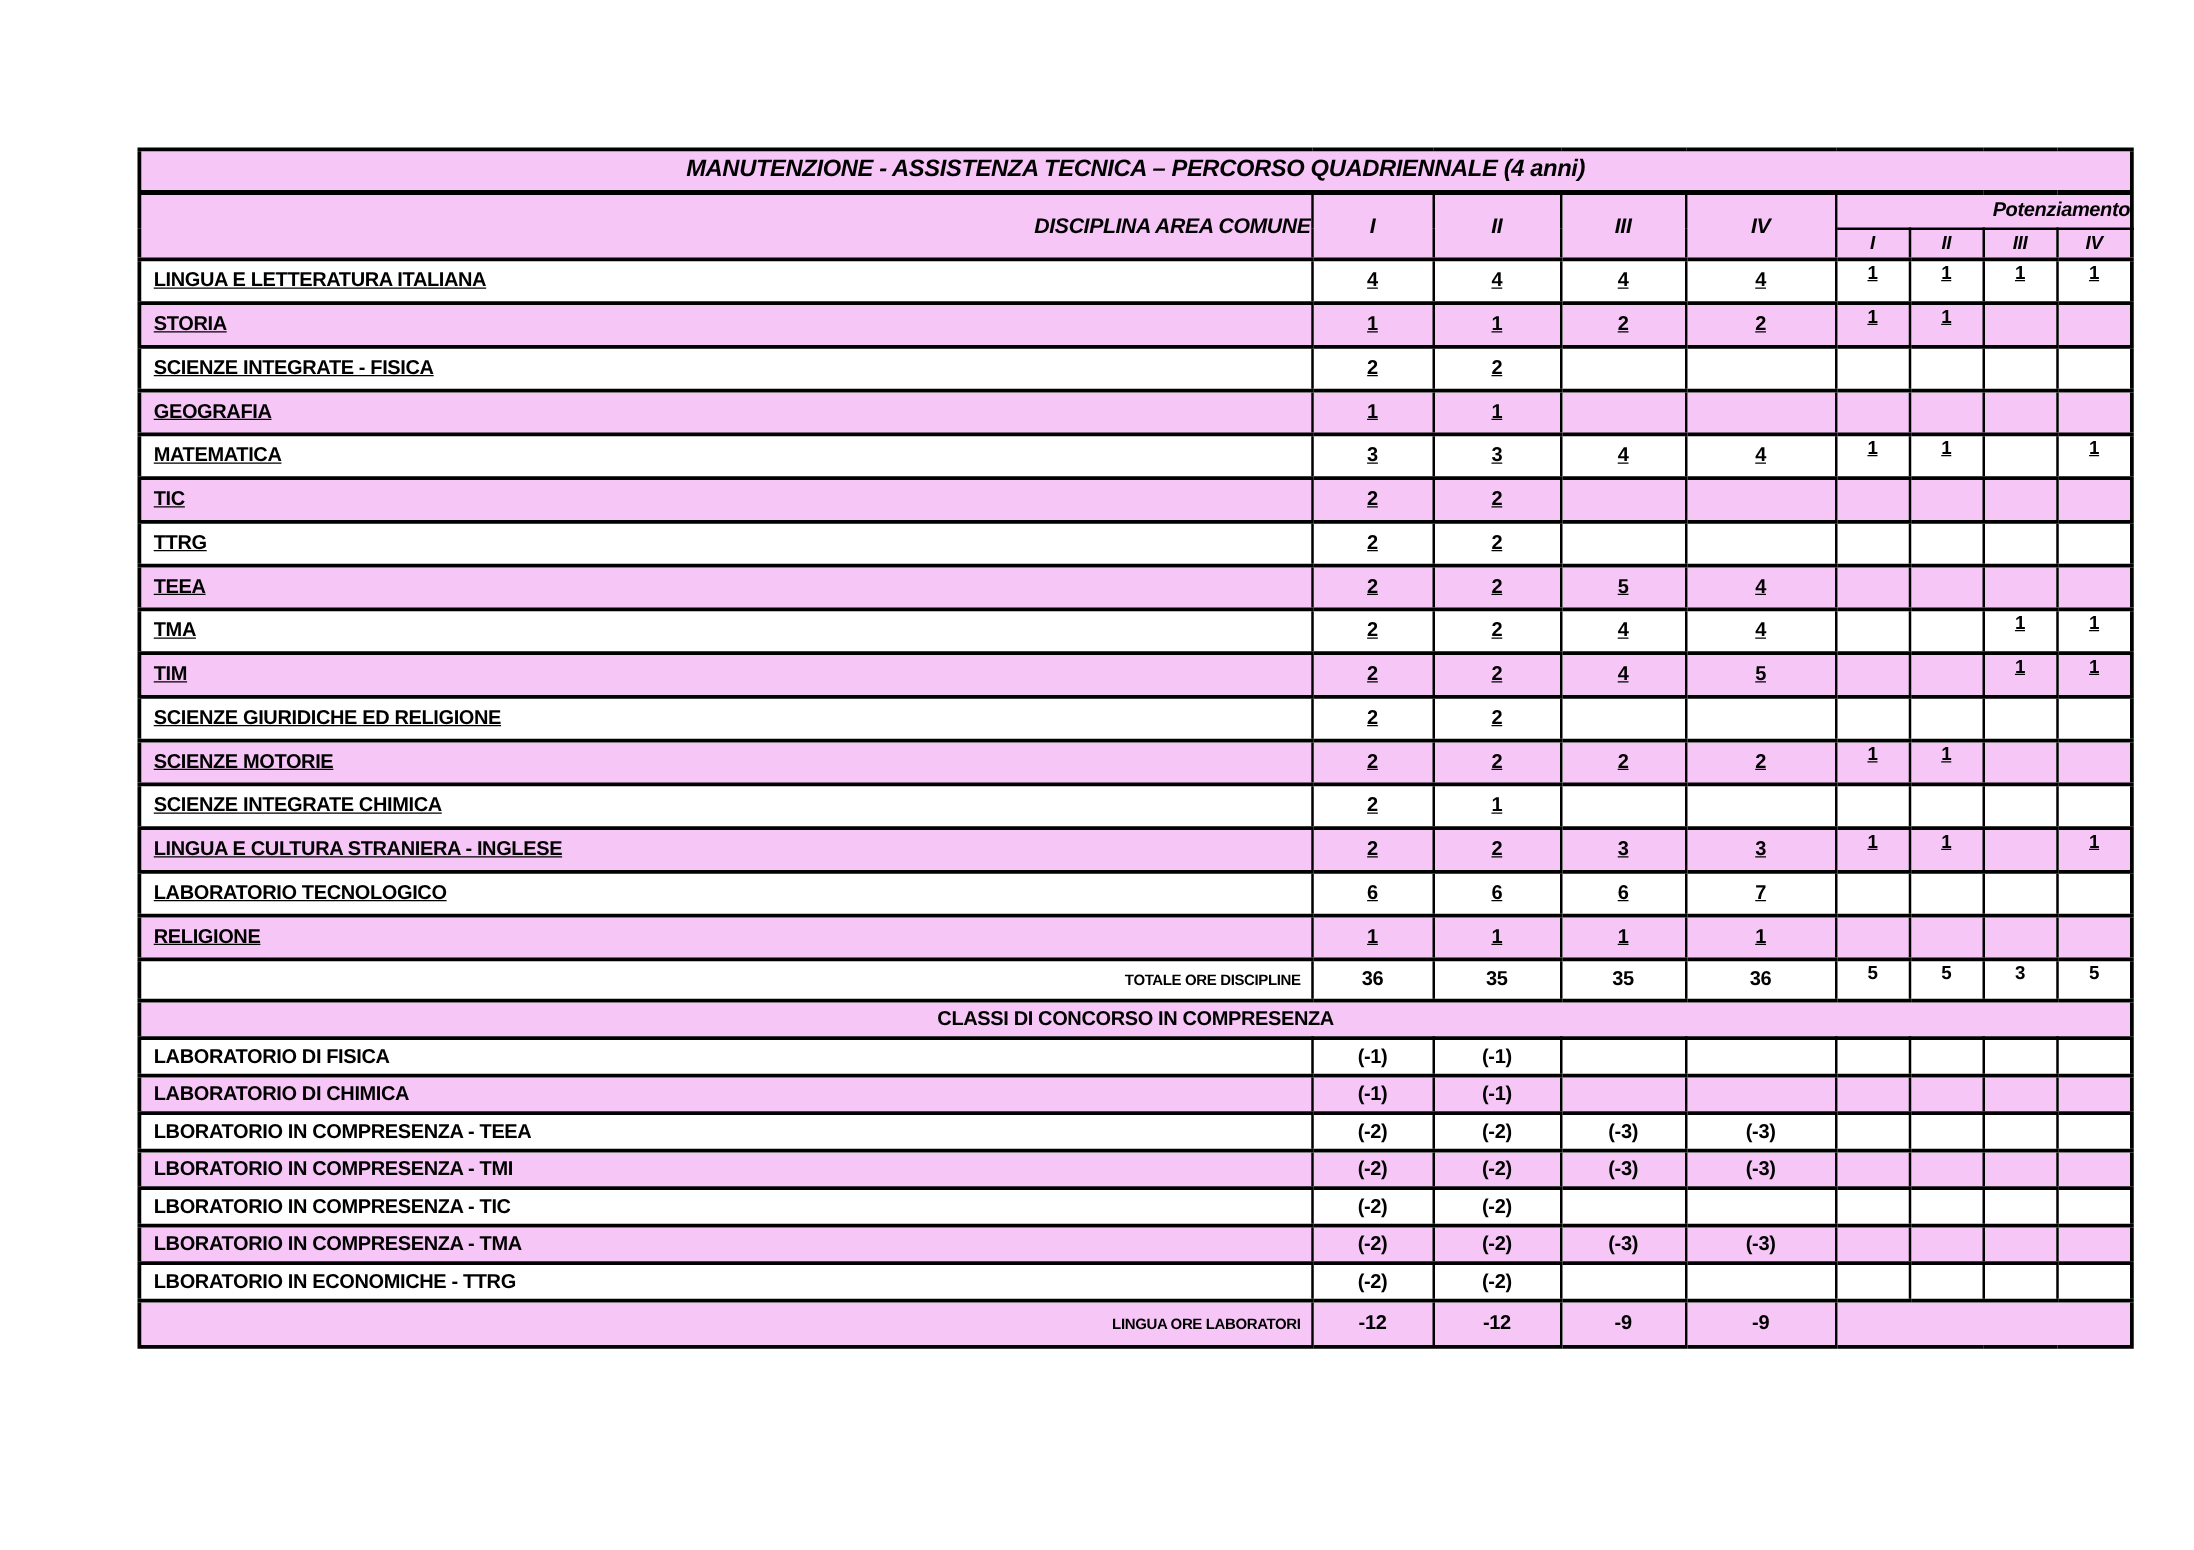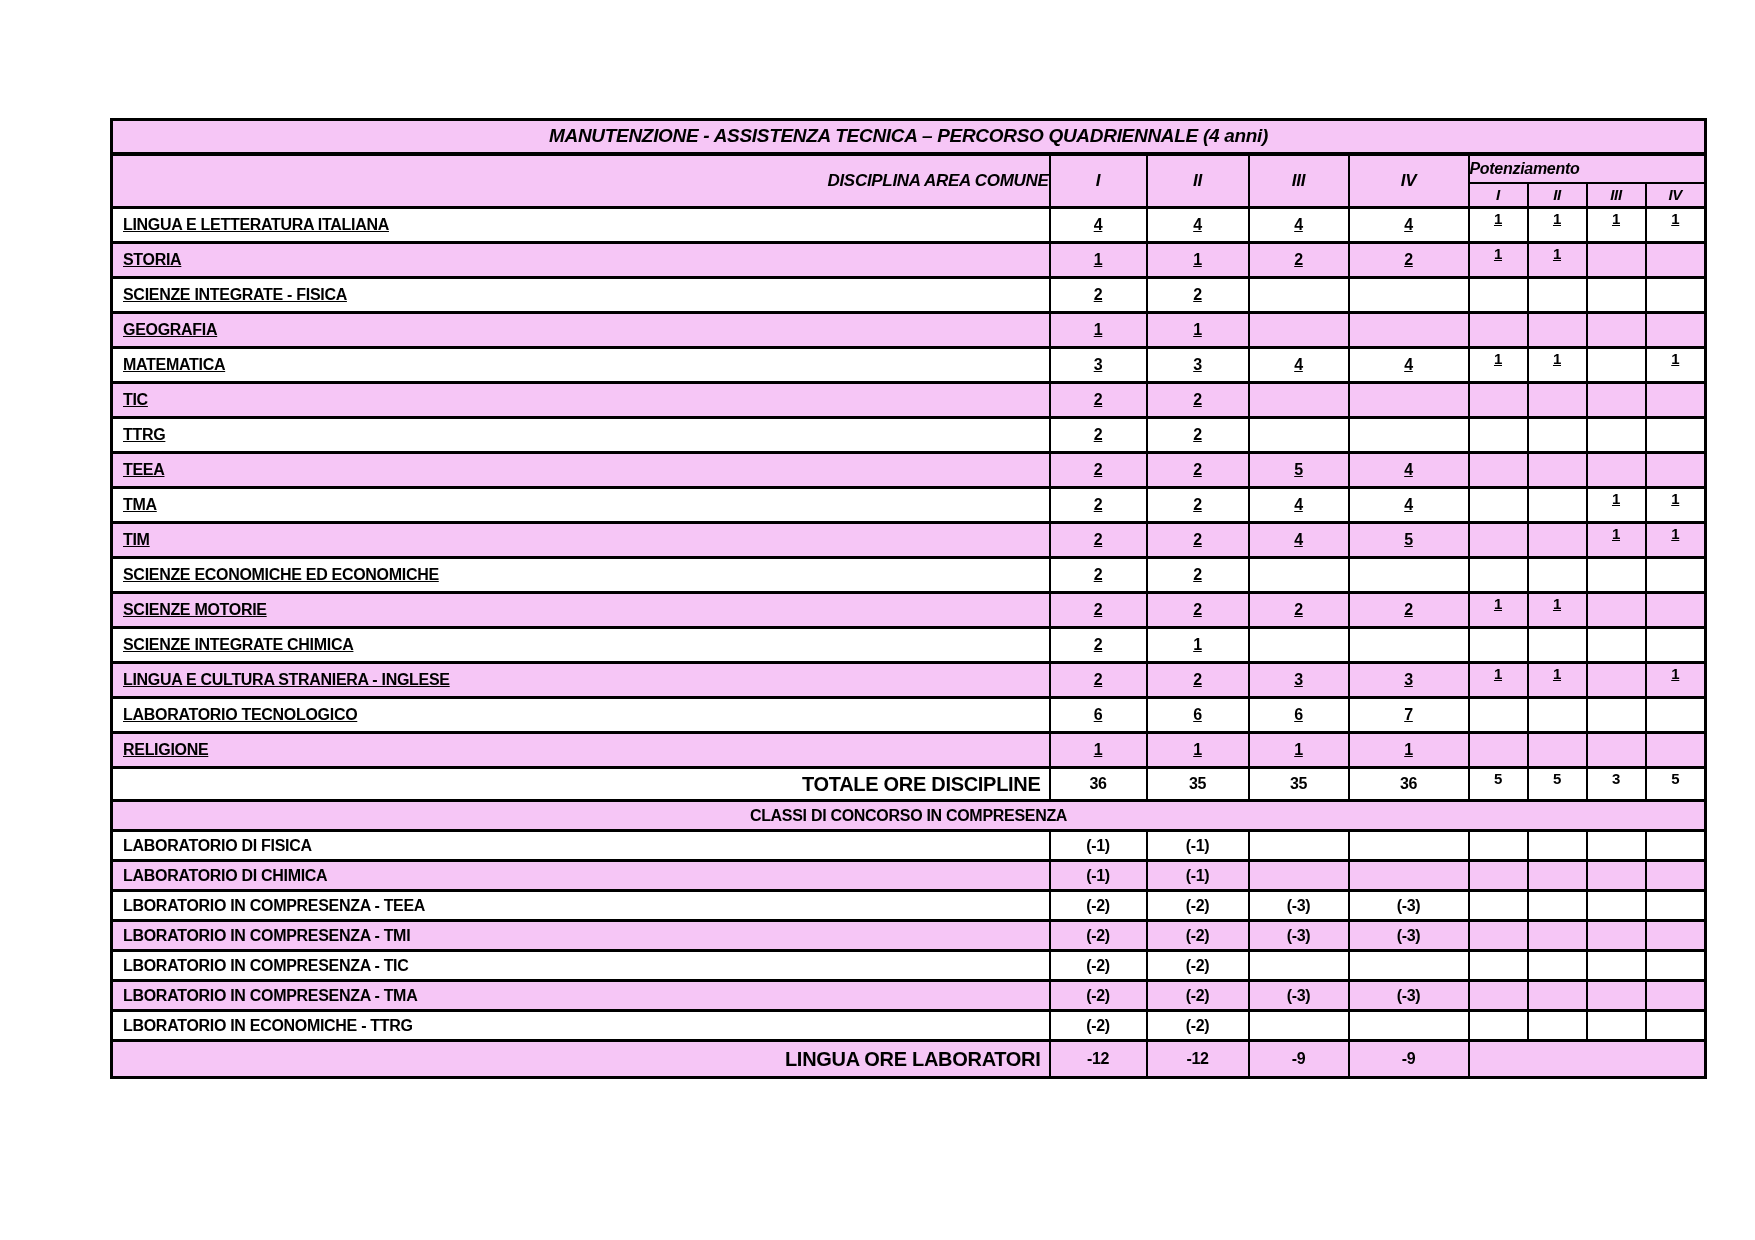--- a/index.html
+++ b/index.html
@@ -57,21 +57,21 @@
     vertical-align: middle;
   }
   td.year-head {
     text-align: center;
     font-style: italic;
     font-size: 17px;
     background: var(--shade);
     vertical-align: middle;
   }
   td.pot-head {
-    text-align: left;
+    text-align: right;
     font-style: italic;
     font-size: 16px;
     background: var(--shade);
     border-bottom: 2px solid #000;
     vertical-align: middle;
   }
   td.pot-sub-head {
     text-align: center;
     font-style: italic;
     font-size: 15px;
@@ -81,21 +81,21 @@
   }
   td.label-cell {
     text-align: left;
     padding-left: 10px;
     font-size: 16px;
     vertical-align: middle;
   }
   td.label-total {
     text-align: right;
     padding-right: 8px;
-    font-size: 20px;
+    font-size: 12px;
     vertical-align: middle;
   }
   td.val-cell {
     text-align: center;
     font-size: 16px;
     vertical-align: middle;
   }
   td.pot-cell {
     text-align: center;
     font-size: 15px;
@@ -251,21 +251,21 @@
           <td class="val-cell">2</td>
           <td class="val-cell">2</td>
           <td class="val-cell">4</td>
           <td class="val-cell">5</td>
           <td class="pot-cell"></td>
           <td class="pot-cell"></td>
           <td class="pot-cell">1</td>
           <td class="pot-cell">1</td>
         </tr>
         <tr class="r-data plain">
-          <td class="label-cell">SCIENZE ECONOMICHE ED ECONOMICHE</td>
+          <td class="label-cell">SCIENZE GIURIDICHE ED RELIGIONE</td>
           <td class="val-cell">2</td>
           <td class="val-cell">2</td>
           <td class="val-cell"></td>
           <td class="val-cell"></td>
           <td class="pot-cell"></td>
           <td class="pot-cell"></td>
           <td class="pot-cell"></td>
           <td class="pot-cell"></td>
         </tr>
         <tr class="r-data shaded">

